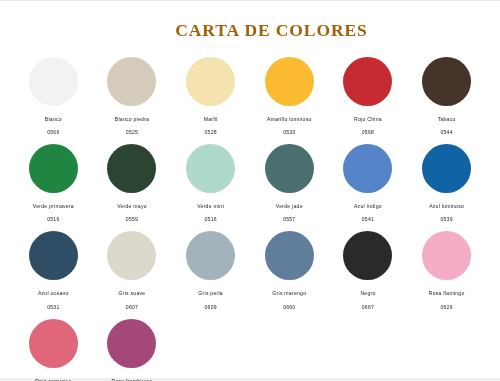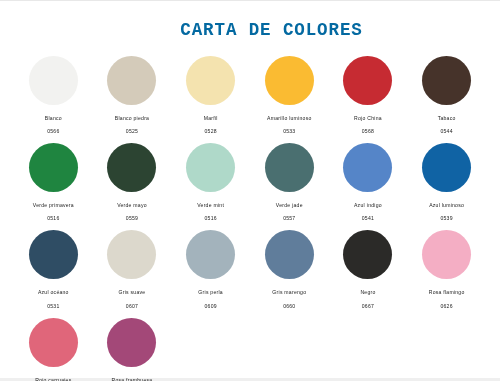--- a/index.html
+++ b/index.html
@@ -22,24 +22,24 @@
     border-top: 1px solid #e8e8e8;
     border-bottom: 3px solid #efefef;
     display: flex;
     flex-direction: column;
   }
   .title {
     text-align: center;
     font-size: 17.5px;
     font-weight: bold;
     letter-spacing: 0.9px;
-    color: #0369a1;
+    color: #a16207;
     margin-top: 19px;
     margin-bottom: 0;
-    font-family: Liberation Mono, monospace;
+    font-family: Liberation Serif, serif;
     padding-left: 43px;
   }
   .grid {
     margin: 16px 14px 0 14px;
     display: flex;
     flex-wrap: wrap;
   }
   .swatch-cell {
     width: 16.6666%;
     box-sizing: border-box;

